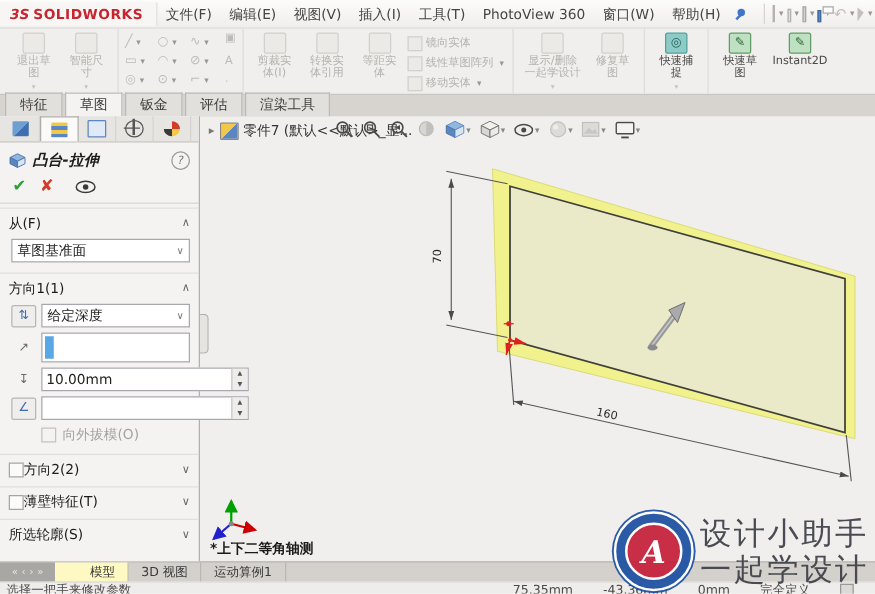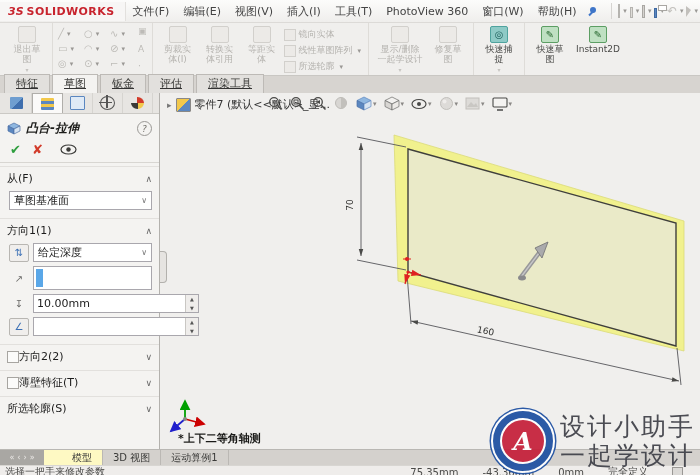--- a/index.html
+++ b/index.html
@@ -37,21 +37,21 @@
   .bicon.green{background:#bfe0c2;border-color:#5c9e63;color:#2c6b34;}
   .bcaret{font-size:6px;color:#c6c4c0;margin-top:1px;}
   .sgrid{display:grid;grid-template-columns:repeat(3,26px);grid-auto-rows:15px;align-items:center;}
   .scell{display:flex;align-items:center;gap:1px;color:#bdbbb7;font-size:10px;line-height:10px;}
   .scol{display:flex;flex-direction:column;justify-content:space-between;height:45px;color:#bdbbb7;font-size:9px;}
   .stack{display:flex;flex-direction:column;gap:3px;padding-top:2px;font-size:9px;color:#b5b3af;}
   .stack-row{display:flex;align-items:center;gap:3px;white-space:nowrap;}
   .mini-ic{width:10px;height:10px;border:1px solid #d2d0cc;background:#eceae7;}
 
   
-  .ctabs{height:17px;background:#d7d4d0;display:flex;align-items:flex-end;padding-left:4px;gap:2px;text-decoration:underline;}
+  .ctabs{height:17px;background:#d7d4d0;display:flex;align-items:flex-end;padding-left:4px;gap:2px;}
   .ctab{padding:1px 11px 2px;background:#e2e0dd;border:1px solid #bdbab6;border-bottom:none;color:#3c3c3a;white-space:nowrap;}
   .ctab.active{background:#f4f3f1;}
 
   
   .main{display:flex;height:356px;}
   .panel{width:159px;background:#f4f3f1;border-right:1px solid #b3b1ad;display:flex;flex-direction:column;}
   .ptabs{height:20px;display:flex;background:#e7e5e2;border-bottom:1px solid #cbc9c5;padding-left:2px;}
   .ptab{width:29px;display:flex;align-items:center;justify-content:center;border-right:1px solid #d6d4d0;}
   .ptab.active{background:#fbfaf9;border:1px solid #b0aeaa;border-bottom:none;}
   .pt-ic{width:13px;height:12px;border-radius:1px;}
@@ -87,21 +87,21 @@
 
   
   .viewport{flex:1;position:relative;background:linear-gradient(180deg,#dcdfe2 0%,#ecieff 0%,#ecEEF0 28%,#f9fafa 55%,#e9ebec 90%,#e1e3e5 100%);overflow:hidden;}
   .vtree{position:absolute;left:7px;top:4px;display:flex;align-items:center;gap:4px;color:#333;}
   .vtree .exp{color:#777;font-size:9px;}
   .part-ic{width:13px;height:12px;background:linear-gradient(135deg,#f2c84b 50%,#5b87c0 50%);border:1px solid #8a8886;border-radius:1px;}
   .headsup{position:absolute;left:108px;top:3px;display:flex;align-items:center;gap:7px;}
   .hicon{display:flex;align-items:center;}
   .hcaret{font-size:7px;color:#8a8886;margin-left:1px;}
   .scene{position:absolute;left:0;top:0;}
-  .vlabel{position:absolute;left:18px;bottom:3px;font-weight:bold;font-size:11px;color:#1a1a18;}
+  .vlabel{position:absolute;left:8px;bottom:3px;font-weight:bold;font-size:11px;color:#1a1a18;}
   .split-tab{position:absolute;left:0;top:158px;width:6px;height:30px;background:#e6e4e1;border:1px solid #b3b1ad;border-left:none;border-radius:0 4px 4px 0;}
 
   
   .btabs{height:15px;background:#d4d1cd;border-top:1px solid #b9b7b3;display:flex;align-items:stretch;}
   .bnav{width:44px;background:#a9a7a3;display:flex;align-items:center;justify-content:center;gap:3px;color:#eceae7;font-size:8px;line-height:8px;}
   .btab{padding:0 10px;display:flex;align-items:center;font-size:10px;color:#3a3a38;border-right:1px solid #bbb8b4;white-space:nowrap;}
   .btab.active{background:#fef9c3;padding-left:28px;}
   .status{height:12px;background:#efedeb;border-top:1px solid #d8d6d2;display:flex;align-items:center;font-size:10px;color:#4a4a48;padding:0 5px;}
   .sb-right{margin-left:auto;display:flex;gap:24px;align-items:center;padding-right:12px;}
   .sb-ic{width:9px;height:9px;border:1px solid #9a9895;background:#dcdad7;}
@@ -150,20 +150,26 @@
   </div>
 
   <div class="ribbon">
     <div class="rgroup">
       <div class="bigbtn">
         <span class="bicon"></span>
         <span>退出草</span>
         <span>图</span>
         <span class="bcaret">▾</span>
       </div>
+      <div class="bigbtn">
+        <span class="bicon"></span>
+        <span>智能尺</span>
+        <span>寸</span>
+        <span class="bcaret">▾</span>
+      </div>
     </div>
     <div class="rgroup">
       <div class="sgrid">
         <span class="scell">
             <span>╱</span>
             <span class="qcaret">▾</span>
           </span>
         <span class="scell">
             <span>○</span>
             <span class="qcaret">▾</span>
@@ -224,21 +230,21 @@
             <span class="mini-ic"></span>
             <span>镜向实体</span>
           </span>
         <span class="stack-row">
             <span class="mini-ic"></span>
             <span>线性草图阵列</span>
             <span class="qcaret">▾</span>
           </span>
         <span class="stack-row">
             <span class="mini-ic"></span>
-            <span>所选轮廓</span>
+            <span>移动实体</span>
             <span class="qcaret">▾</span>
           </span>
       </div>
     </div>
     <div class="rgroup">
       <div class="bigbtn" style="width:52px">
         <span class="bicon"></span>
         <span>显示/删除</span>
         <span>一起学设计</span>
         <span class="bcaret">▾</span>
@@ -360,20 +366,24 @@
         <div class="frow">
           <span class="ficon">∠</span>
           <div class="spin">
             <input value="" style="">
             <span class="spinbtns">
                 <span>▲</span>
                 <span>▼</span>
               </span>
           </div>
         </div>
+        <div class="cbrow">
+          <span class="cbx"></span>
+          <span>向外拔模(O)</span>
+        </div>
       </div>
 
       <div class="sech">
         <span class="cbx"></span>
         <span>方向2(2)</span>
         <span class="chev">∨</span>
       </div>
       <div class="sech">
         <span class="cbx"></span>
         <span>薄壁特征(T)</span>

